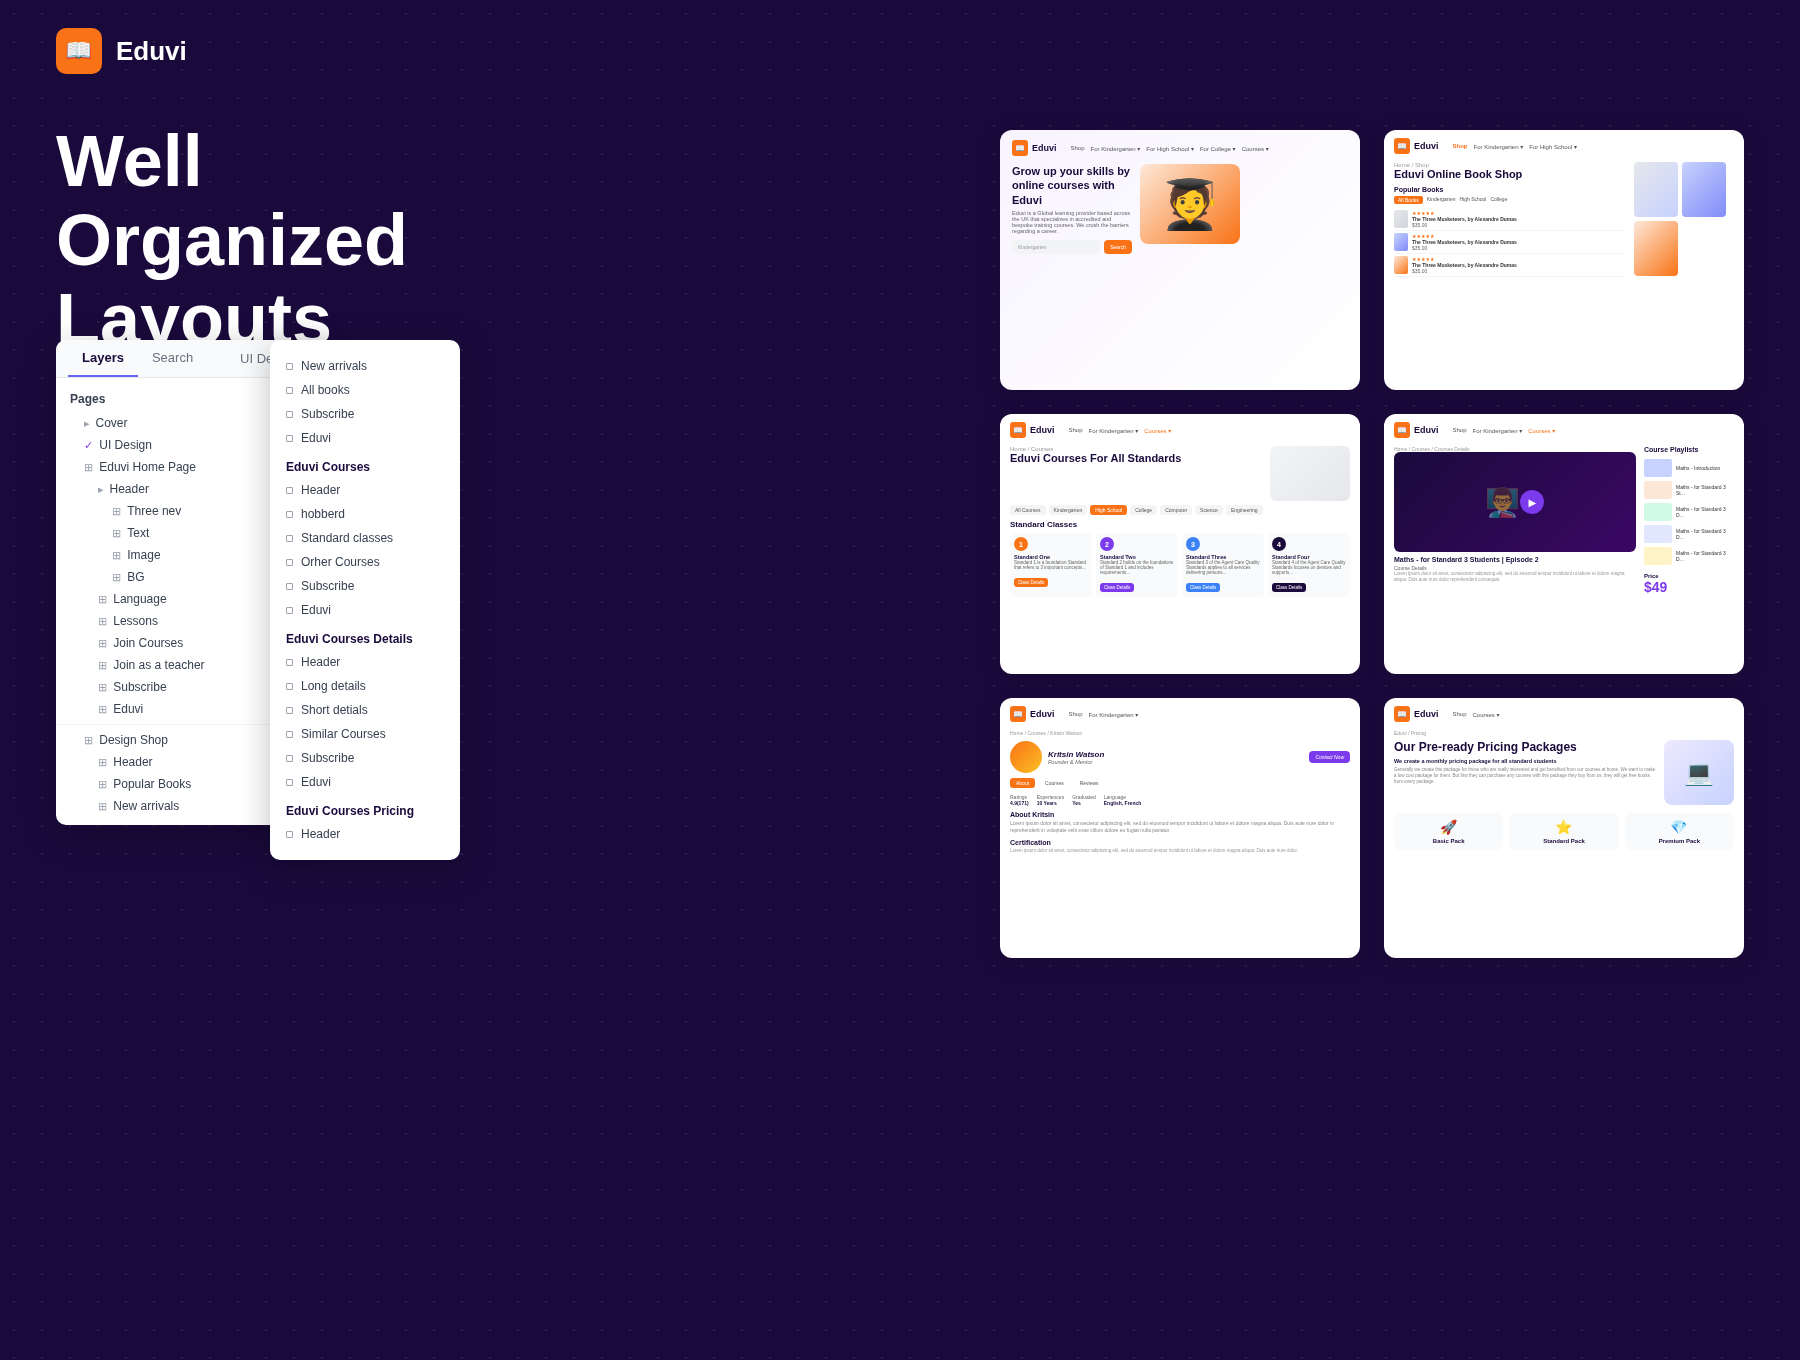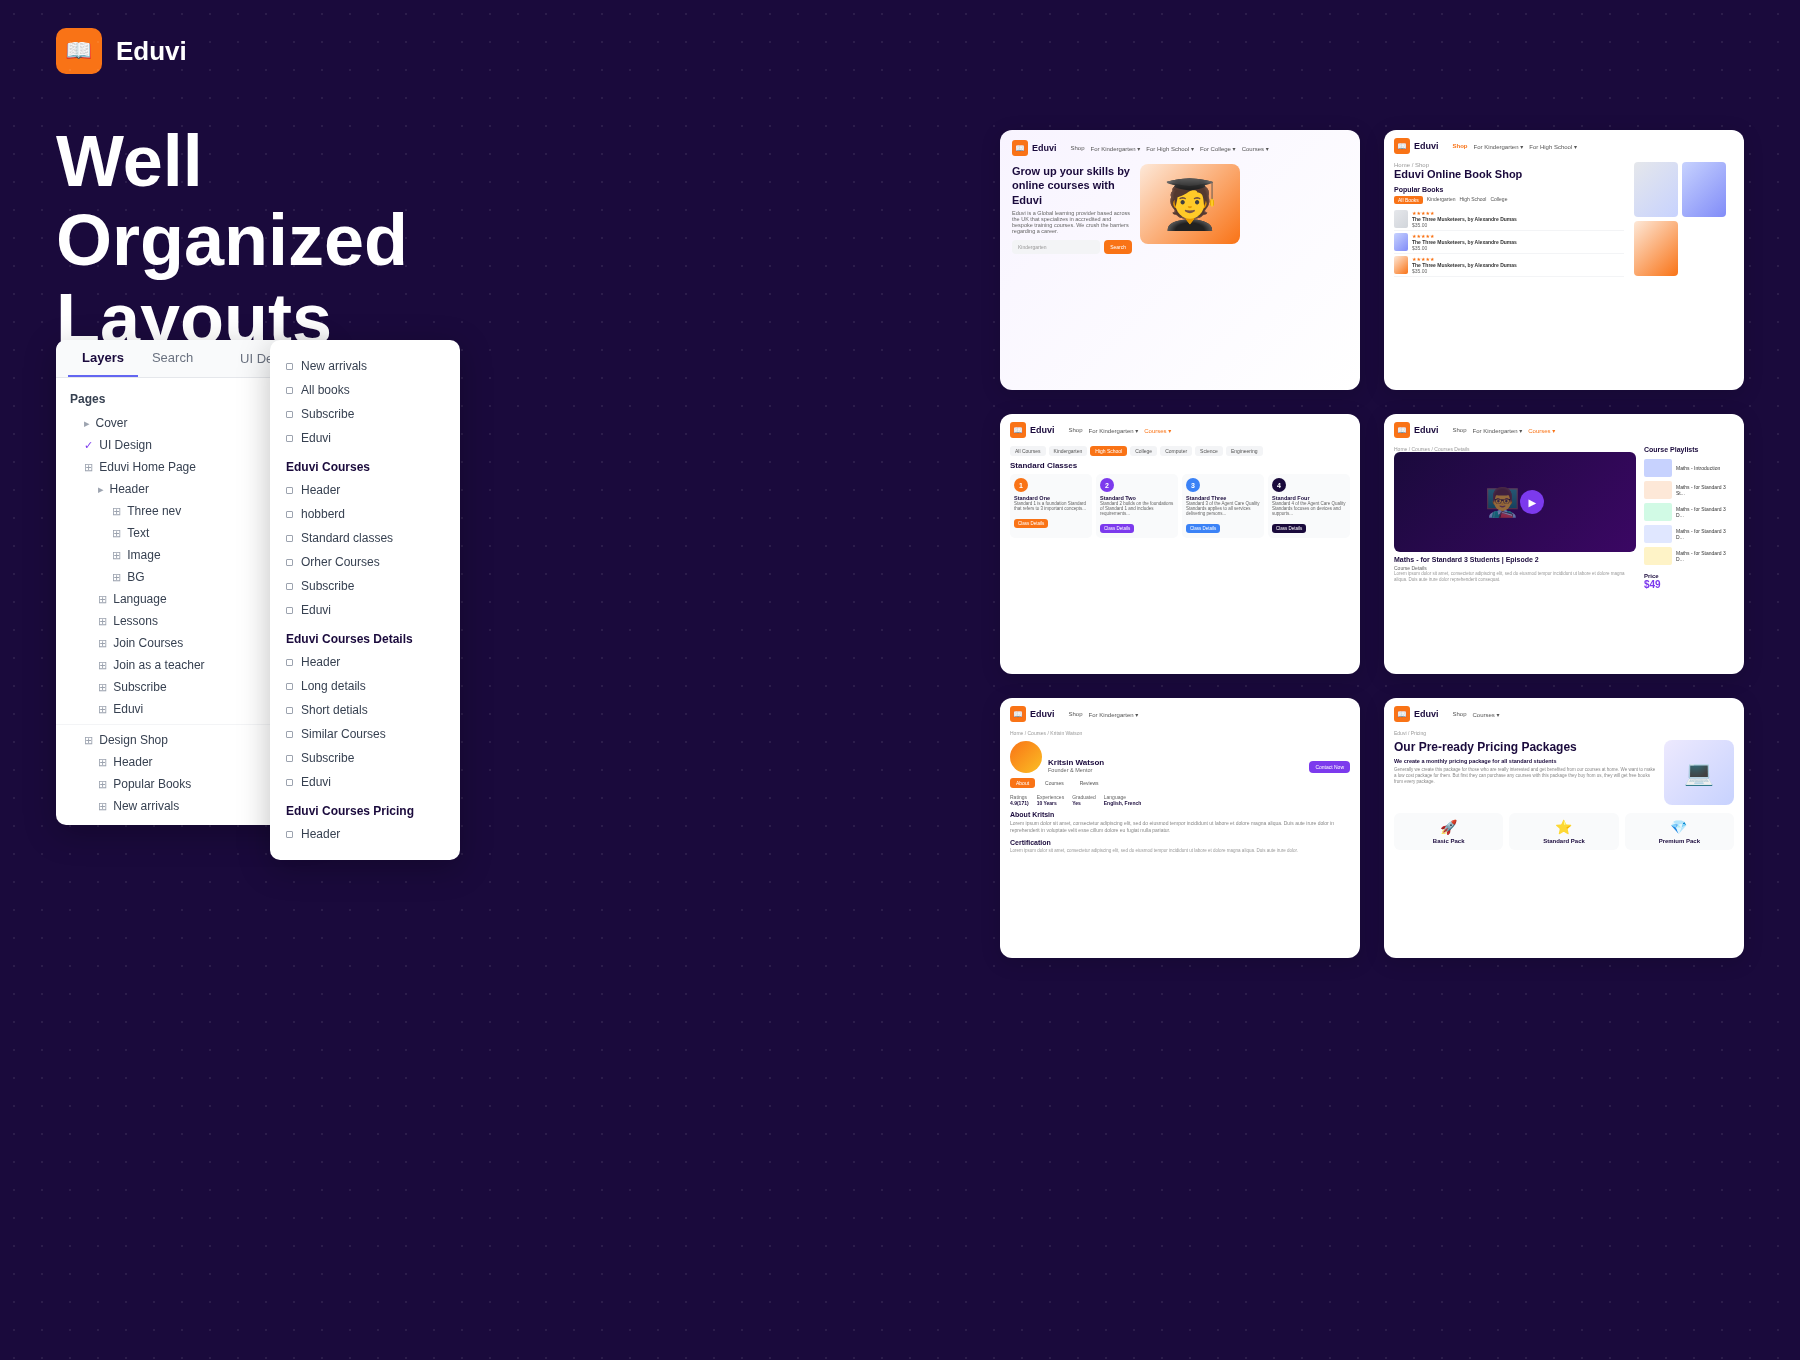--- a/index.html
+++ b/index.html
@@ -300,21 +300,21 @@
     .playlist-thumb {
       width: 28px; height: 18px; background: #e5e7eb; border-radius: 2px;
       flex-shrink: 0;
     }
     .playlist-text { font-size: 5px; color: #333; }
 
     
     .card-profile { background: #fff; }
     .card-profile-inner { padding: 8px 10px; }
     .profile-header {
-      display: flex; align-items: flex-end; gap: 6px;
+      display: flex; align-items: center; gap: 6px; font-style: italic;
     }
     .profile-avatar {
       width: 32px; height: 32px; border-radius: 50%;
       background: linear-gradient(135deg, #f97316, #fbbf24);
       flex-shrink: 0;
     }
     .profile-name { font-size: 8px; font-weight: 700; color: #1a0a3c; }
     .profile-role { font-size: 5.5px; color: #666; }
     .profile-contact {
       background: #7c3aed; color: white;
@@ -638,20 +638,27 @@
               <span style="color:white;font-size:8px;">📖</span>
             </div>
           <span class="card-logo-text">Eduvi</span>
         </div>
         <div class="card-nav-links">
           <span class="card-nav-link">Shop</span>
           <span class="card-nav-link">For Kindergarten ▾</span>
           <span class="card-nav-link" style="color:#f97316;">Courses ▾</span>
         </div>
       </div>
+      <div style="display:flex;gap:8px;margin-top:4px;">
+        <div style="flex:1;">
+          <div style="font-size:6px;color:#999;">Home / Courses</div>
+          <div class="courses-title">Eduvi Courses For All Standards</div>
+        </div>
+        <div style="width:80px;height:55px;background:linear-gradient(135deg,#f3f4f6,#e5e7eb);border-radius:6px;"></div>
+      </div>
       <div class="courses-tabs">
         <span class="courses-tab">All Courses</span>
         <span class="courses-tab">Kindergarten</span>
         <span class="courses-tab active">High School</span>
         <span class="courses-tab">College</span>
         <span class="courses-tab">Computer</span>
         <span class="courses-tab">Science</span>
         <span class="courses-tab">Engineering</span>
       </div>
       <div class="standard-label">Standard Classes</div>
@@ -737,21 +744,21 @@
               <div class="playlist-thumb" style="background:#e0e7ff;"></div>
               <span class="playlist-text">Maths - for Standard 3 D...</span>
             </div>
             <div class="playlist-item">
               <div class="playlist-thumb" style="background:#fef3c7;"></div>
               <span class="playlist-text">Maths - for Standard 3 D...</span>
             </div>
           </div>
           <div style="margin-top:6px;">
             <div style="font-size:6px;font-weight:700;color:#1a0a3c;">Price</div>
-            <div style="font-size:10px;font-weight:900;color:#7c3aed;">$49</div>
+            <div style="font-size:14px;font-weight:900;color:#7c3aed;">$49</div>
           </div>
         </div>
       </div>
     </div>
   </div>
 
   <div class="preview-card card-profile">
     <div class="card-profile-inner">
       <div class="card-nav">
         <div class="card-logo">

